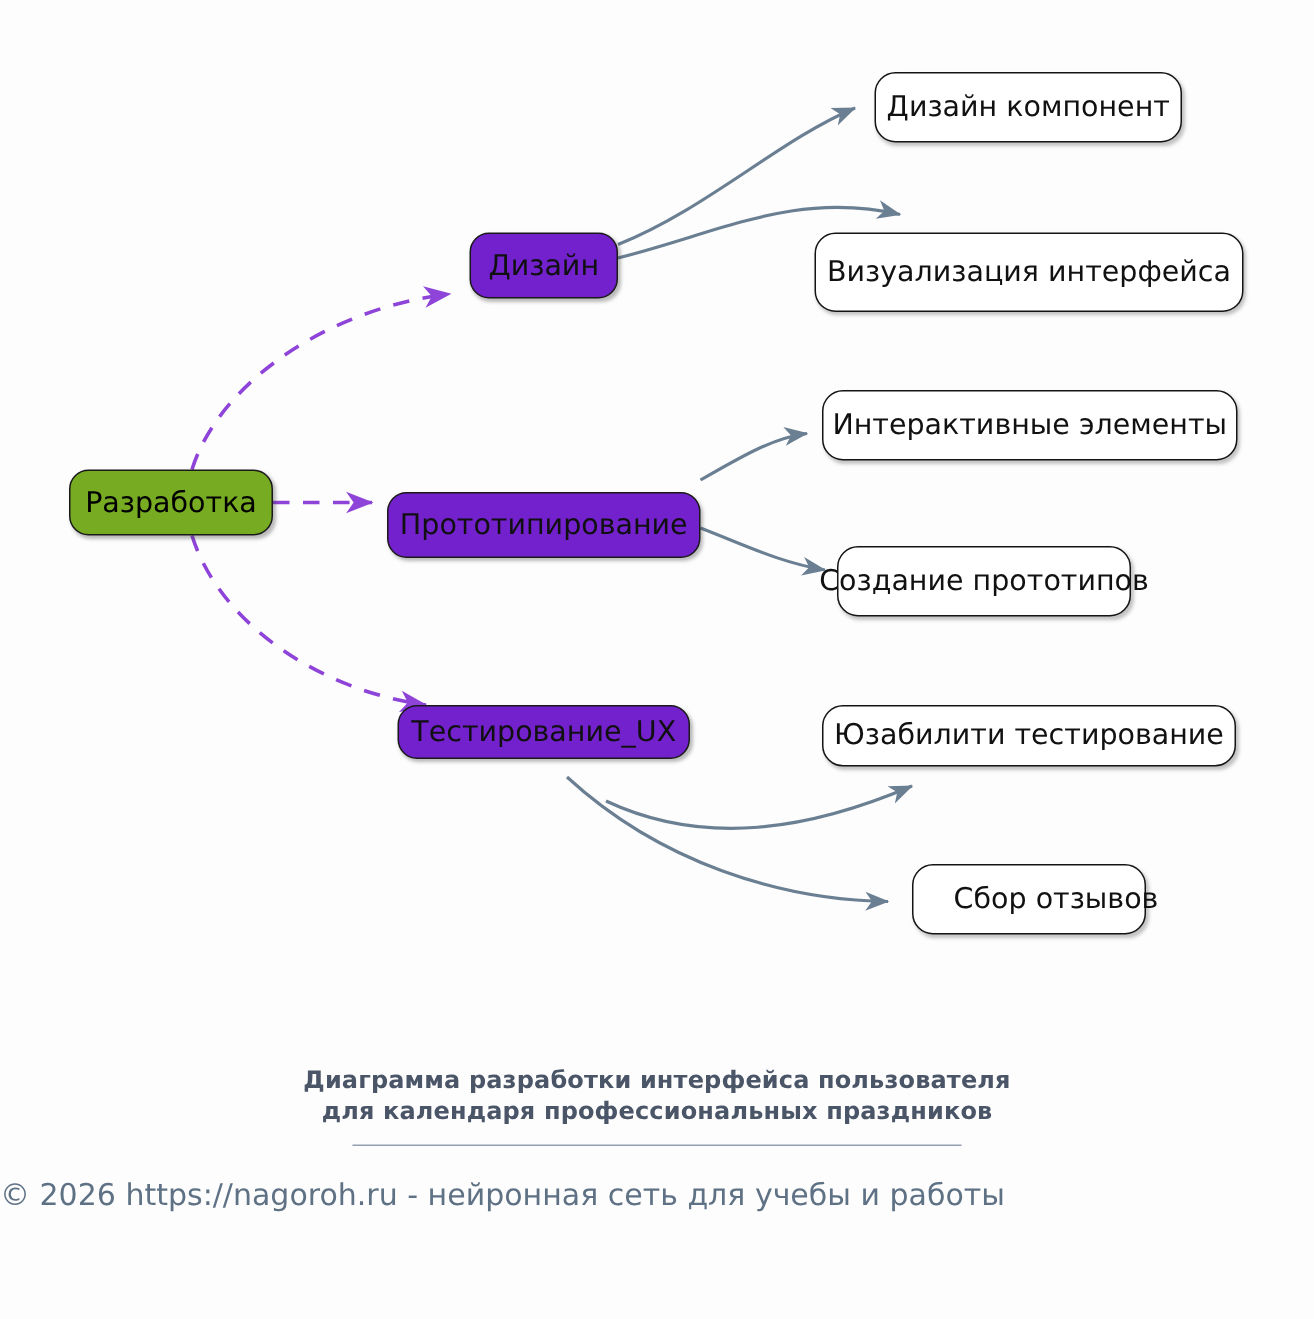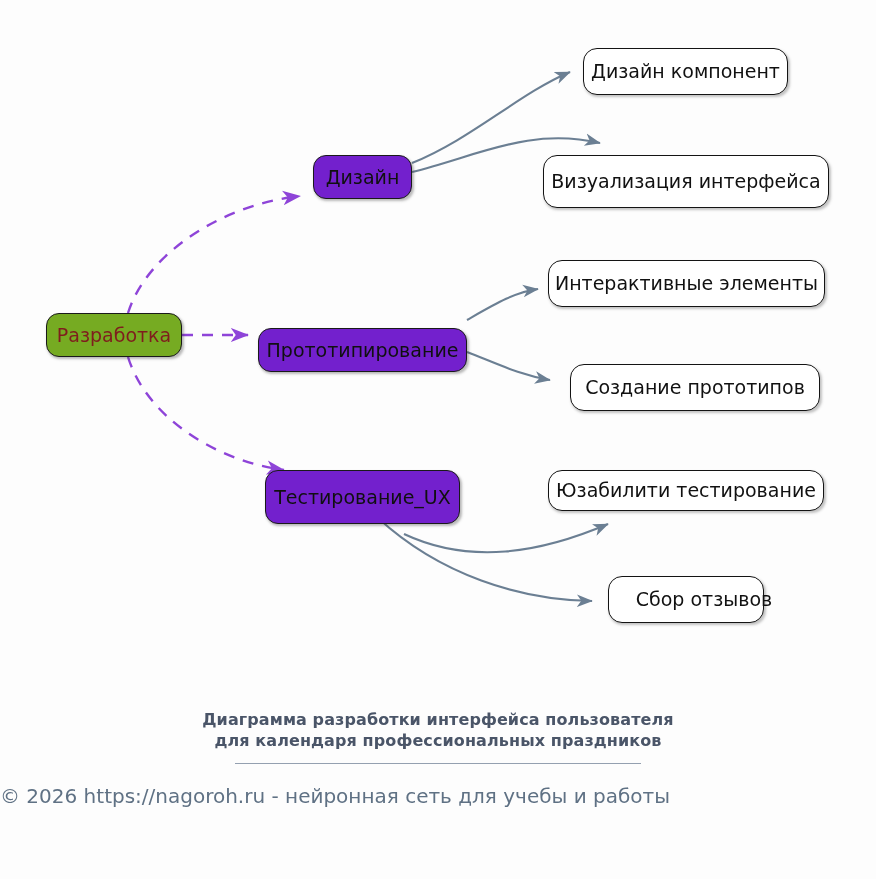--- a/index.html
+++ b/index.html
@@ -30,21 +30,21 @@
     display: flex;
     align-items: center;
     justify-content: center;
     white-space: nowrap;
     line-height: 1;
   }
   .node-root {
     background: #76ab22;
     border: 1.6px solid #1a1a1a;
     border-radius: 13px;
-    color: #7f1d1d;
+    color: #000000;
     font-size: 19px;
     box-shadow: 1.5px 2px 2.5px rgba(60,60,60,0.35);
   }
   .node-branch {
     background: #7320cd;
     border: 1.6px solid #1a1a1a;
     border-radius: 13px;
     color: #101010;
     font-size: 19px;
     box-shadow: 1.5px 2px 2.5px rgba(60,60,60,0.35);
@@ -124,37 +124,37 @@
   </div>
 
   <div class="node node-branch" style="left:313px; top:155px; width:99px; height:44px;">
     <span>Дизайн</span>
   </div>
 
   <div class="node node-branch" style="left:258px; top:328px; width:209px; height:44px;">
     <span>Прототипирование</span>
   </div>
 
-  <div class="node node-branch" style="left:265px; top:470px; width:195px; height:54px;">
+  <div class="node node-branch" style="left:265px; top:470px; width:195px; height:36px;">
     <span>Тестирование_UX</span>
   </div>
 
   <div class="node node-leaf" style="left:583px; top:48px; width:205px; height:47px;">
     <span>Дизайн компонент</span>
   </div>
 
   <div class="node node-leaf" style="left:543px; top:155px; width:286px; height:53px;">
     <span>Визуализация интерфейса</span>
   </div>
 
   <div class="node node-leaf" style="left:548px; top:260px; width:277px; height:47px;">
     <span>Интерактивные элементы</span>
   </div>
 
-  <div class="node node-leaf" style="left:570px; top:364px; width:250px; height:47px;">
+  <div class="node node-leaf" style="left:558px; top:364px; width:196px; height:47px;">
     <span>Создание прототипов</span>
   </div>
 
   <div class="node node-leaf" style="left:548px; top:470px; width:276px; height:41px;">
     <span>Юзабилити тестирование</span>
   </div>
 
   <div class="node node-leaf" style="left:608px; top:576px; width:156px; height:47px;padding-left:36px;">
     <span>Сбор отзывов</span>
   </div>

